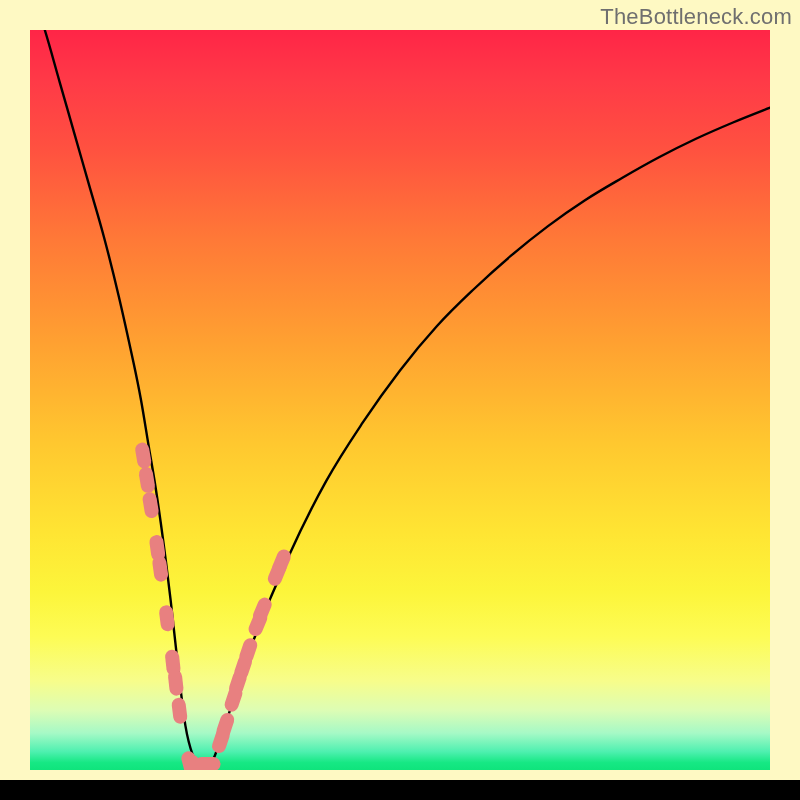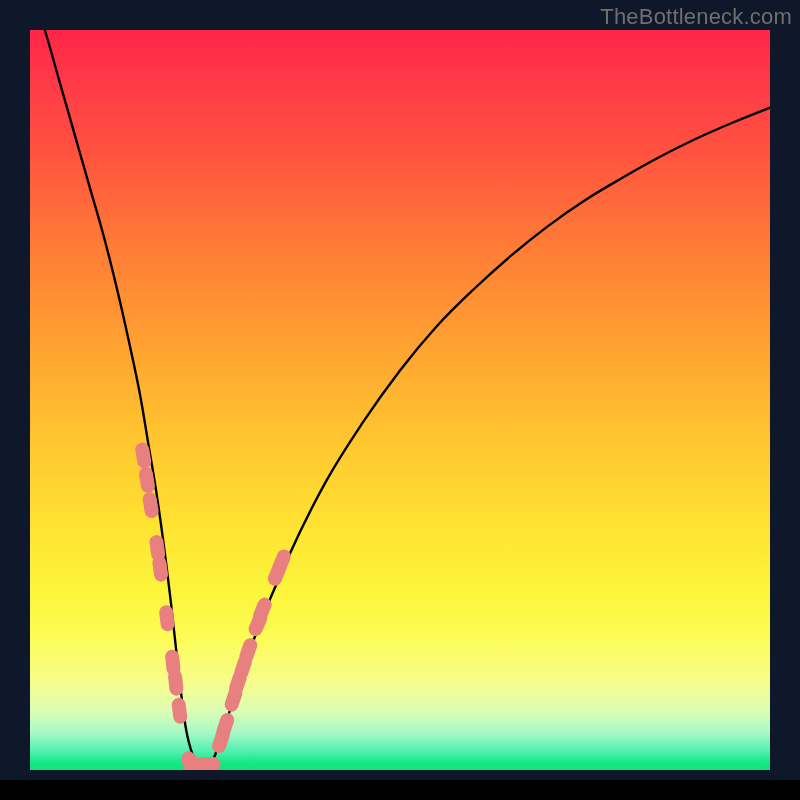--- a/index.html
+++ b/index.html
@@ -10,21 +10,21 @@
     background: #000;
     overflow: hidden;
     font-family: Arial, Helvetica, sans-serif;
   }
   .frame {
     position: absolute;
     top: 0;
     left: 0;
     width: 800px;
     height: 780px;
-    background: #0f172a;
+    background: #fef9c3;
   }
   .plot-area {
     position: absolute;
     left: 30px;
     top: 30px;
     width: 740px;
     height: 740px;
     overflow: hidden;
   }
   .gradient-bg {

